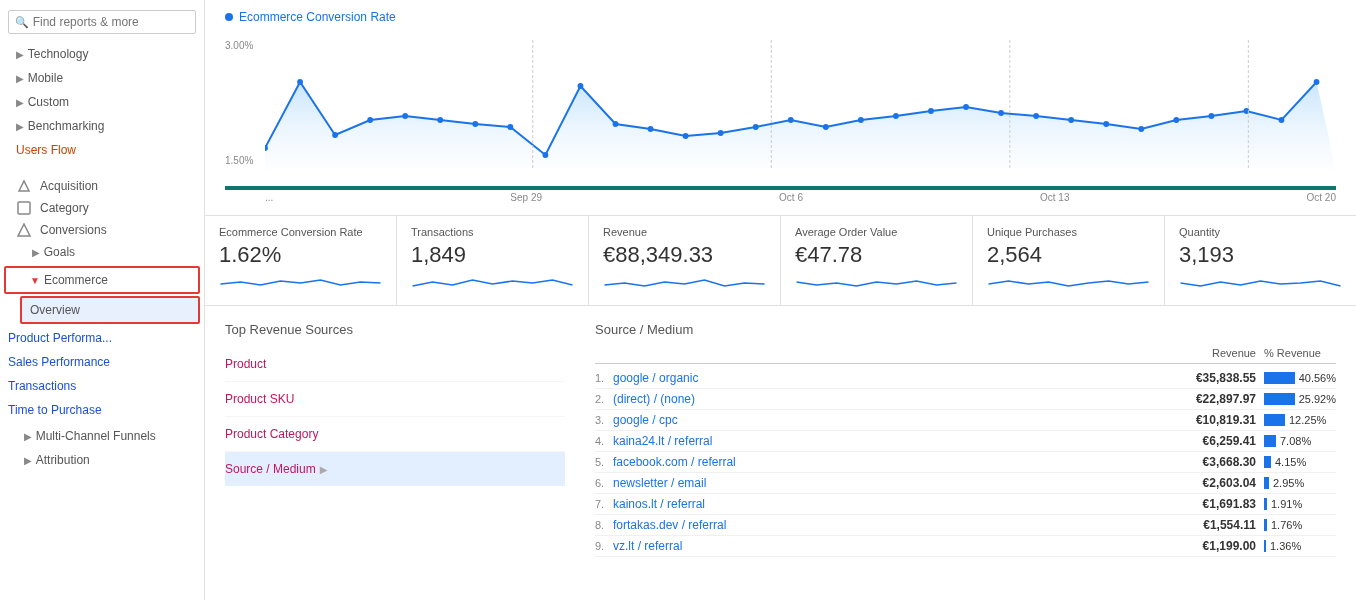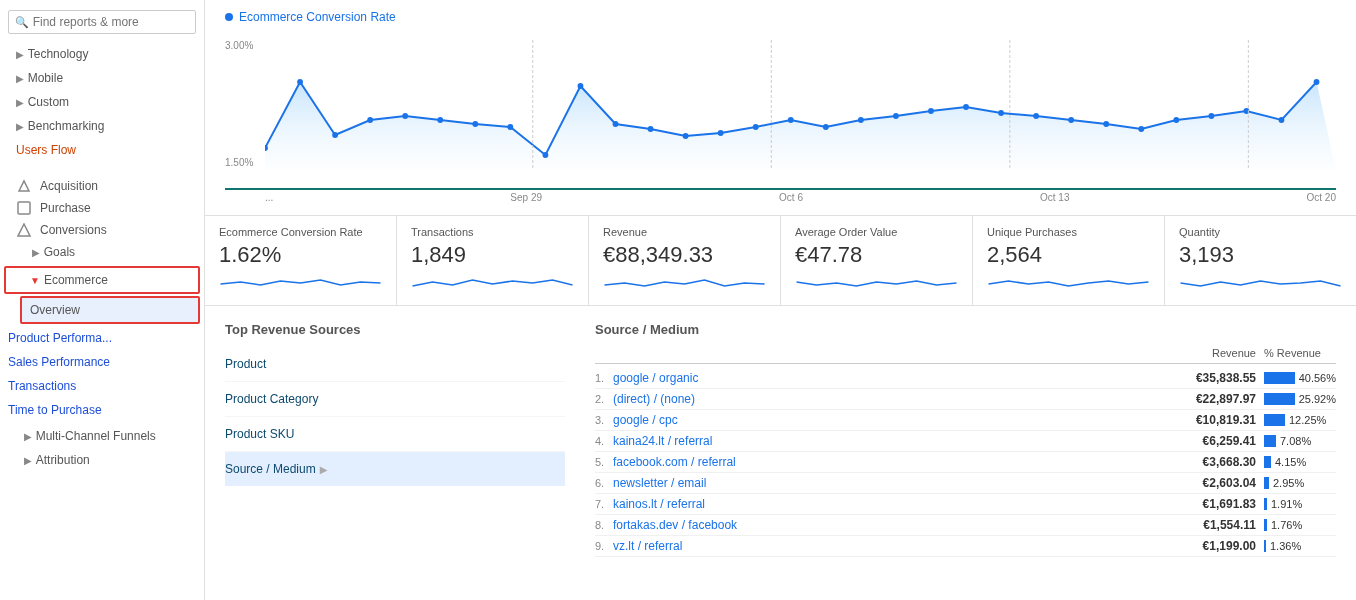--- a/index.html
+++ b/index.html
@@ -59,21 +59,21 @@
       color: #1a73e8;
       margin-bottom: 4px;
       display: flex;
       align-items: center;
       gap: 6px;
     }
     .chart-dot { width: 8px; height: 8px; border-radius: 50%; background: #1a73e8; display: inline-block; }
     .chart-container {
       position: relative;
       height: 150px;
-      border-bottom: 2px solid #0f766e;
+      border-bottom: 4px solid #0f766e;
       margin-top: 16px;
     }
     .chart-labels-y {
       position: absolute;
       left: 0;
       top: 0;
       height: 100%;
       display: flex;
       flex-direction: column;
       justify-content: space-between;
@@ -114,24 +114,24 @@
     .metric-sparkline { height: 20px; }
 
     
     .bottom-section {
       display: flex;
       padding: 16px 20px;
       gap: 30px;
     }
     .left-panel { width: 340px; min-width: 340px; }
     .right-panel { flex: 1; }
-    .panel-title { font-size: 13px; color: #555; margin-bottom: 10px; font-weight: bold; }
+    .panel-title { font-size: 13px; color: #555; margin-bottom: 10px; font-weight: normal; }
     .revenue-link {
       display: block;
-      color: #0c4a6e;
+      color: #be185d;
       text-decoration: none;
       font-size: 12px;
       padding: 5px 0;
       cursor: pointer;
     }
     .source-medium-row {
       display: flex;
       align-items: center;
       padding: 3px 0;
       border-bottom: 1px solid #f0f0f0;
@@ -197,21 +197,21 @@
     </span>
     <span>Acquisition</span>
   </div>
 
   <div class="sidebar-section">
     <span class="sidebar-icon">
       <svg width="14" height="14" viewBox="0 0 14 14">
           <rect x="1" y="1" width="12" height="12" rx="1" fill="none" stroke="#888" stroke-width="1.5"></rect>
         </svg>
     </span>
-    <span>Purchase</span>
+    <span>Category</span>
   </div>
 
   <div class="sidebar-section">
     <span class="sidebar-icon">
       <svg width="14" height="14" viewBox="0 0 14 14">
           <polygon points="7,1 13,13 1,13" fill="none" stroke="#888" stroke-width="1.5"></polygon>
         </svg>
     </span>
     <span>Conversions</span>
   </div>
@@ -376,24 +376,24 @@
   </div>
 
   <div class="bottom-section">
 
     <div class="left-panel">
       <div class="panel-title">Top Revenue Sources</div>
       <div class="top-revenue-link-row">
         <span class="revenue-link">Product</span>
       </div>
       <div class="top-revenue-link-row">
+        <span class="revenue-link">Product SKU</span>
+      </div>
+      <div class="top-revenue-link-row">
         <span class="revenue-link">Product Category</span>
-      </div>
-      <div class="top-revenue-link-row">
-        <span class="revenue-link">Product SKU</span>
       </div>
       <div class="top-revenue-link-row source-medium-selected">
         <span class="revenue-link">Source / Medium</span>
         <span class="arrow-right">▶</span>
       </div>
     </div>
 
     <div class="right-panel">
       <div class="panel-title">Source / Medium</div>
       <div class="table-header">
@@ -460,21 +460,21 @@
     <span class="row-num">7.</span>
     <span class="row-link">kainos.lt / referral</span>
     <span class="row-revenue">€1,691.83</span>
     <span class="row-bar-cell">
       <span class="row-bar" style="width:3px;"></span>
       <span class="row-pct">1.91%</span>
     </span>
   </div>
           <div class="source-medium-row">
     <span class="row-num">8.</span>
-    <span class="row-link">fortakas.dev / facebook</span>
+    <span class="row-link">fortakas.dev / referral</span>
     <span class="row-revenue">€1,554.11</span>
     <span class="row-bar-cell">
       <span class="row-bar" style="width:3px;"></span>
       <span class="row-pct">1.76%</span>
     </span>
   </div>
           <div class="source-medium-row">
     <span class="row-num">9.</span>
     <span class="row-link">vz.lt / referral</span>
     <span class="row-revenue">€1,199.00</span>

